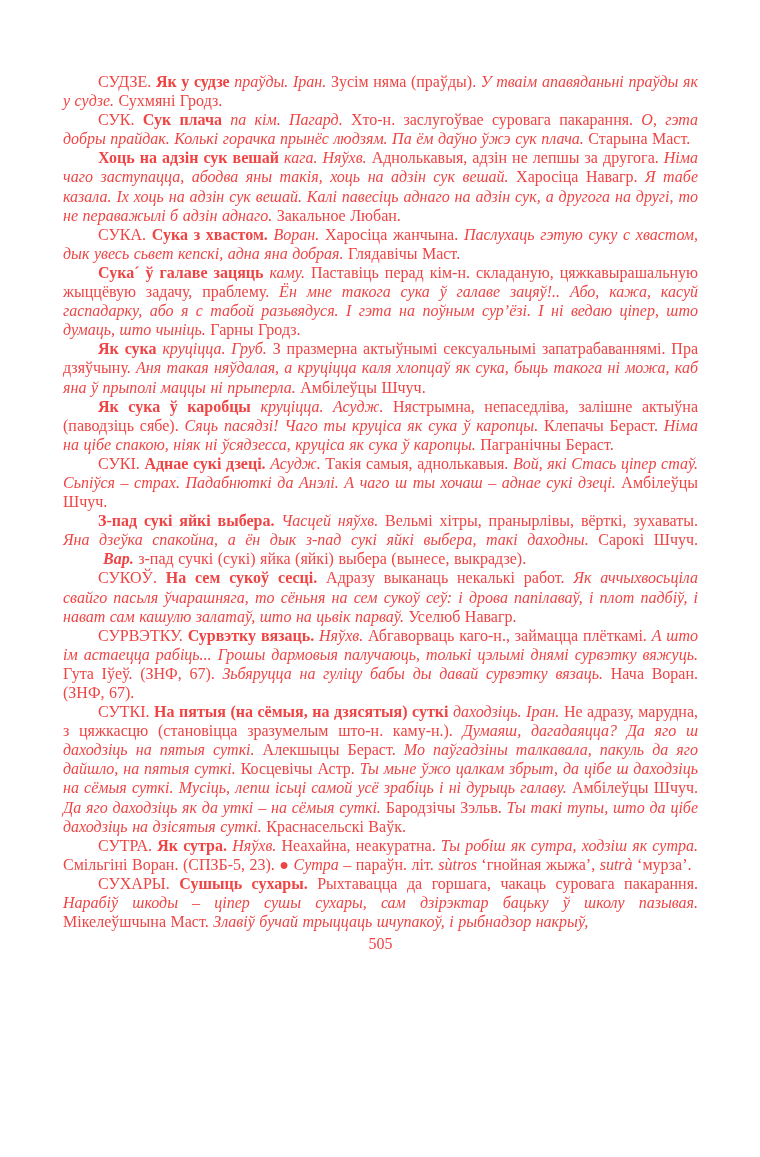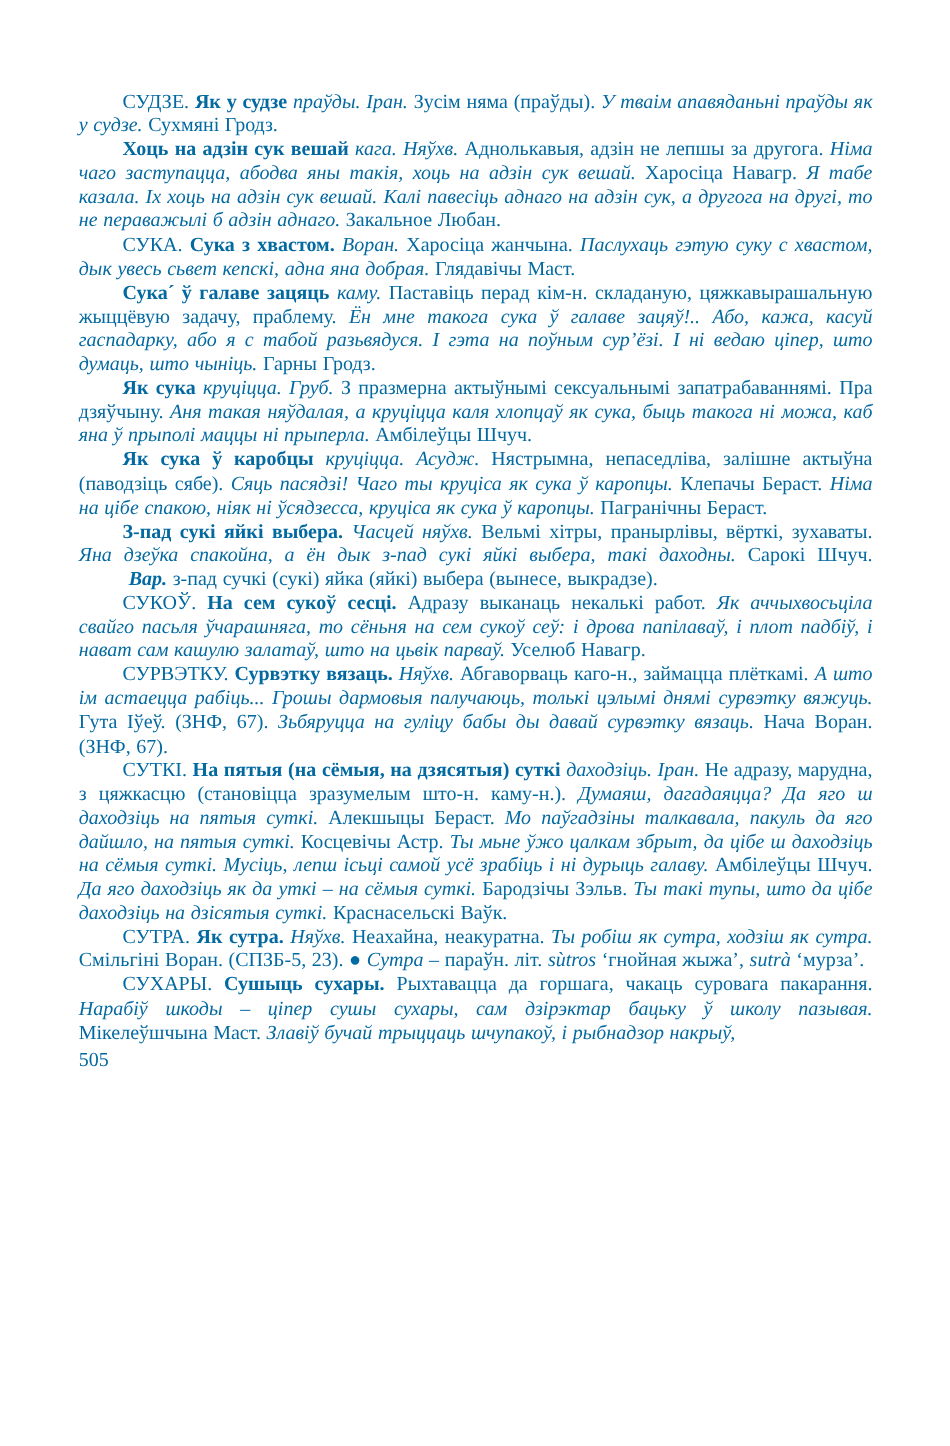--- a/index.html
+++ b/index.html
@@ -5,21 +5,21 @@
   html, body {
     margin: 0;
     padding: 0;
     background: #ffffff;
   }
   .page {
     position: relative;
     width: 760px;
     height: 1157px;
     background: #ffffff;
-    color: #0369a1;
+    color: #ef4444;
     font-family: "Liberation Serif", serif;
     font-size: 16px;
     line-height: 19.1px;
     overflow: hidden;
   }
   .text-block {
     position: absolute;
     left: 63px;
     top: 72px;
     width: 635px;
@@ -29,36 +29,39 @@
     padding: 0;
     text-align: justify;
     text-indent: 35px;
     word-spacing: 0.5px;
   }
   .s-plain { font-weight: normal; font-style: normal; }
   .s-bold { font-weight: bold; font-style: normal; }
   .s-italic { font-weight: normal; font-style: italic; }
   .s-bolditalic { font-weight: bold; font-style: italic; margin-left: 40px; }
   .page-number {
+    text-align: center;
     margin-top: 3px;
     font-weight: normal;
   }
 </style>
 </head>
 <body>
 
 <div class="page">
   <div class="text-block">
     <div id="paragraphs">
         <p class="para"><span class="s-plain">СУДЗЕ. </span><span class="s-bold">Як у судзе </span><span class="s-italic">праўды. Іран. </span><span class="s-plain">Зусім няма (праўды). </span><span class="s-italic">У тваім апавяданьні праўды як у судзе. </span><span class="s-plain">Сухмяні Гродз.</span></p>
+        <p class="para"><span class="s-plain">СУК. </span><span class="s-bold">Сук плача </span><span class="s-italic">па кім. Пагард. </span><span class="s-plain">Хто-н. заслугоўвае суровага пакарання. </span><span class="s-italic">О, гэта добры прайдак. Колькі горачка прынёс людзям. Па ём даўно ўжэ сук плача. </span><span class="s-plain">Старына Маст.</span></p>
         <p class="para"><span class="s-bold">Хоць на адзін сук вешай </span><span class="s-italic">кага. Няўхв. </span><span class="s-plain">Аднолькавыя, адзін не лепшы за другога. </span><span class="s-italic">Німа чаго заступацца, абодва яны такія, хоць на адзін сук вешай. </span><span class="s-plain">Харосіца Навагр. </span><span class="s-italic">Я табе казала. Іх хоць на адзін сук вешай. Калі павесіць аднаго на адзін сук, а другога на другі, то не пераважылі б адзін аднаго. </span><span class="s-plain">Закальное Любан.</span></p>
         <p class="para"><span class="s-plain">СУКА. </span><span class="s-bold">Сука з хвастом. </span><span class="s-italic">Воран. </span><span class="s-plain">Харосіца жанчына. </span><span class="s-italic">Паслухаць гэтую суку с хвастом, дык увесь сьвет кепскі, адна яна добрая. </span><span class="s-plain">Глядавічы Маст.</span></p>
         <p class="para"><span class="s-bold">Сука´ ў галаве зацяць </span><span class="s-italic">каму. </span><span class="s-plain">Паставіць перад кім-н. складаную, цяжкавырашальную жыццёвую задачу, праблему. </span><span class="s-italic">Ён мне такога сука ў галаве зацяў!.. Або, кажа, касуй гаспадарку, або я с табой разьвядуся. І гэта на поўным сур’ёзі. І ні ведаю ціпер, што думаць, што чыніць. </span><span class="s-plain">Гарны Гродз.</span></p>
         <p class="para"><span class="s-bold">Як сука </span><span class="s-italic">круціцца. Груб. </span><span class="s-plain">З празмерна актыўнымі сексуальнымі запатрабаваннямі. Пра дзяўчыну. </span><span class="s-italic">Аня такая няўдалая, а круціцца каля хлопцаў як сука, быць такога ні можа, каб яна ў прыполі маццы ні прыперла. </span><span class="s-plain">Амбілеўцы Шчуч.</span></p>
         <p class="para"><span class="s-bold">Як сука ў каробцы </span><span class="s-italic">круціцца. Асудж. </span><span class="s-plain">Нястрымна, непаседліва, залішне актыўна (паводзіць сябе). </span><span class="s-italic">Сяць пасядзі! Чаго ты круціса як сука ў каропцы. </span><span class="s-plain">Клепачы Бераст. </span><span class="s-italic">Німа на цібе спакою, ніяк ні ўсядзесса, круціса як сука ў каропцы. </span><span class="s-plain">Пагранічны Бераст.</span></p>
+        <p class="para"><span class="s-plain">СУКІ. </span><span class="s-bold">Аднае сукі дзеці. </span><span class="s-italic">Асудж. </span><span class="s-plain">Такія самыя, аднолькавыя. </span><span class="s-italic">Вой, які Стась ціпер стаў. Сьпіўся – страх. Падабнюткі да Анэлі. А чаго ш ты хочаш – аднае сукі дзеці. </span><span class="s-plain">Амбілеўцы Шчуч.</span></p>
         <p class="para"><span class="s-bold">З-пад сукі яйкі выбера. </span><span class="s-italic">Часцей няўхв. </span><span class="s-plain">Вельмі хітры, пранырлівы, вёрткі, зухаваты. </span><span class="s-italic">Яна дзеўка спакойна, а ён дык з-пад сукі яйкі выбера, такі даходны. </span><span class="s-plain">Сарокі Шчуч. </span><span class="s-bolditalic">Вар. </span><span class="s-plain">з-пад сучкі (сукі) яйка (яйкі) выбера (вынесе, выкрадзе).</span></p>
         <p class="para"><span class="s-plain">СУКОЎ. </span><span class="s-bold">На сем сукоў сесці. </span><span class="s-plain">Адразу выканаць некалькі работ. </span><span class="s-italic">Як аччыхвосьціла свайго пасьля ўчарашняга, то сёньня на сем сукоў сеў: і дрова папілаваў, і плот падбіў, і нават сам кашулю залатаў, што на цьвік парваў. </span><span class="s-plain">Уселюб Навагр.</span></p>
         <p class="para"><span class="s-plain">СУРВЭТКУ. </span><span class="s-bold">Сурвэтку вязаць. </span><span class="s-italic">Няўхв. </span><span class="s-plain">Абгаворваць каго-н., займацца плёткамі. </span><span class="s-italic">А што ім астаецца рабіць... Грошы дармовыя палучаюць, толькі цэлымі днямі сурвэтку вяжуць. </span><span class="s-plain">Гута Іўеў. (ЗНФ, 67). </span><span class="s-italic">Зьбяруцца на гуліцу бабы ды давай сурвэтку вязаць. </span><span class="s-plain">Нача Воран. (ЗНФ, 67).</span></p>
         <p class="para"><span class="s-plain">СУТКІ. </span><span class="s-bold">На пятыя (на сёмыя, на дзясятыя) суткі </span><span class="s-italic">даходзіць. Іран. </span><span class="s-plain">Не адразу, марудна, з цяжкасцю (становіцца зразумелым што-н. каму-н.). </span><span class="s-italic">Думаяш, дагадаяцца? Да яго ш даходзіць на пятыя суткі. </span><span class="s-plain">Алекшыцы Бераст. </span><span class="s-italic">Мо паўгадзіны талкавала, пакуль да яго дайшло, на пятыя суткі. </span><span class="s-plain">Косцевічы Астр. </span><span class="s-italic">Ты мьне ўжо цалкам збрыт, да цібе ш даходзіць на сёмыя суткі. Мусіць, лепш ісьці самой усё зрабіць і ні дурыць галаву. </span><span class="s-plain">Амбілеўцы Шчуч. </span><span class="s-italic">Да яго даходзіць як да уткі – на сёмыя суткі. </span><span class="s-plain">Бародзічы Зэльв. </span><span class="s-italic">Ты такі тупы, што да цібе даходзіць на дзісятыя суткі. </span><span class="s-plain">Краснасельскі Ваўк.</span></p>
         <p class="para"><span class="s-plain">СУТРА. </span><span class="s-bold">Як сутра. </span><span class="s-italic">Няўхв. </span><span class="s-plain">Неахайна, неакуратна. </span><span class="s-italic">Ты робіш як сутра, ходзіш як сутра. </span><span class="s-plain">Смільгіні Воран. (СПЗБ-5, 23). ● </span><span class="s-italic">Сутра </span><span class="s-plain">– параўн. літ. </span><span class="s-italic">sùtros </span><span class="s-plain">‘гнойная жыжа’, </span><span class="s-italic">sutrà </span><span class="s-plain">‘мурза’.</span></p>
         <p class="para"><span class="s-plain">СУХАРЫ. </span><span class="s-bold">Сушыць сухары. </span><span class="s-plain">Рыхтавацца да горшага, чакаць суровага пакарання. </span><span class="s-italic">Нарабіў шкоды – ціпер сушы сухары, сам дзірэктар бацьку ў школу пазывая. </span><span class="s-plain">Мікелеўшчына Маст. </span><span class="s-italic">Злавіў бучай трыццаць шчупакоў, і рыбнадзор накрыў,</span></p>
       </div>
     <div class="page-number">505</div>
   </div>
 </div>

